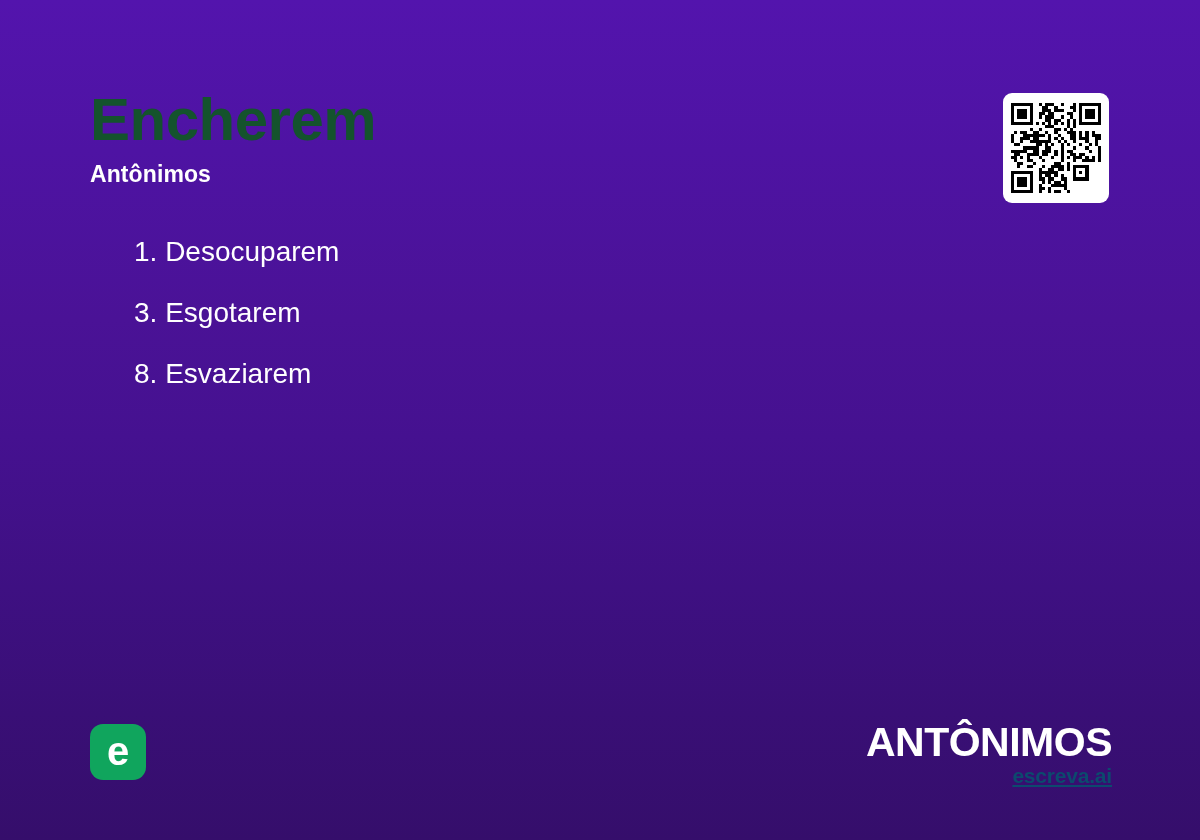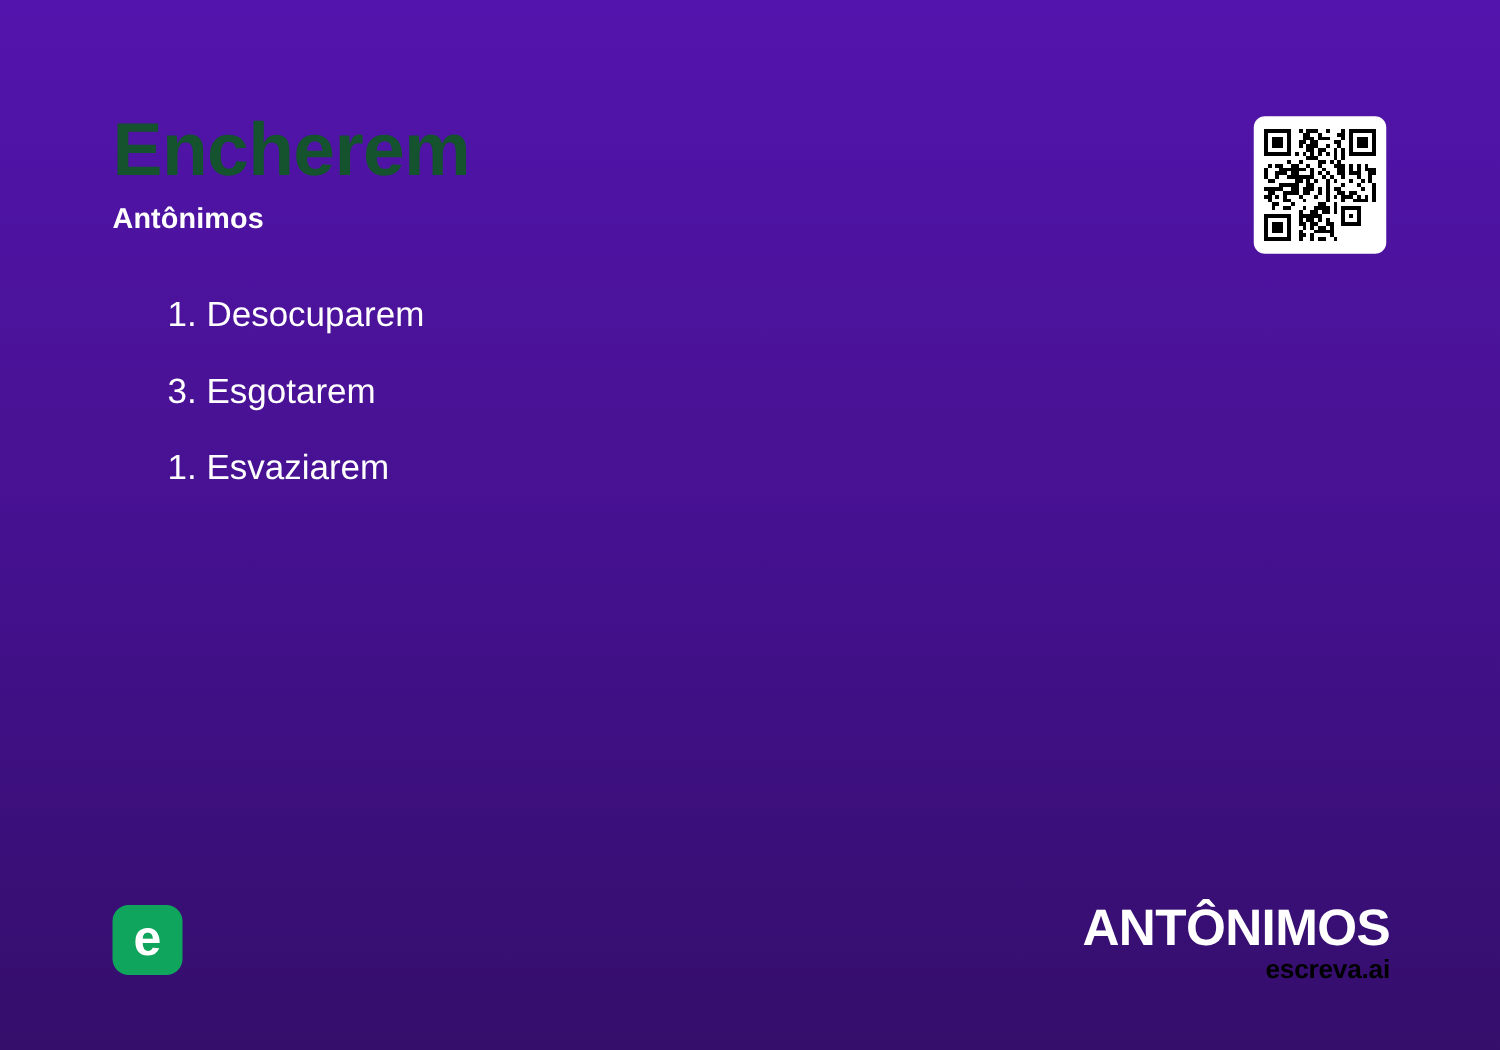--- a/index.html
+++ b/index.html
@@ -124,39 +124,40 @@
     font-weight: 700;
     color: #FFFFFF;
     letter-spacing: -0.5px;
     line-height: 1;
     white-space: nowrap;
   }
 
   .wordmark-sub {
     font-size: 21px;
     font-weight: 700;
-    color: #000000;
+    color: #0c4a6e;
     letter-spacing: -0.2px;
     line-height: 1;
     margin-top: 2px;
     white-space: nowrap;
+    text-decoration: underline;
   }
 </style>
 </head>
 <body>
 
 <div class="header">
   <div class="word-title">Encherem</div>
   <div class="category-label">Antônimos</div>
 </div>
 
 <ul class="word-list">
   <li class="word-list-item">1. Desocuparem</li>
   <li class="word-list-item">3. Esgotarem</li>
-  <li class="word-list-item">1. Esvaziarem</li>
+  <li class="word-list-item">8. Esvaziarem</li>
 </ul>
 
 <div class="qr-container">
   <svg id="qr-svg" viewBox="0 0 29 29">
       <rect x="0" y="0" width="1" height="1" fill="#000000"></rect>
       <rect x="1" y="0" width="1" height="1" fill="#000000"></rect>
       <rect x="2" y="0" width="1" height="1" fill="#000000"></rect>
       <rect x="3" y="0" width="1" height="1" fill="#000000"></rect>
       <rect x="4" y="0" width="1" height="1" fill="#000000"></rect>
       <rect x="5" y="0" width="1" height="1" fill="#000000"></rect>

